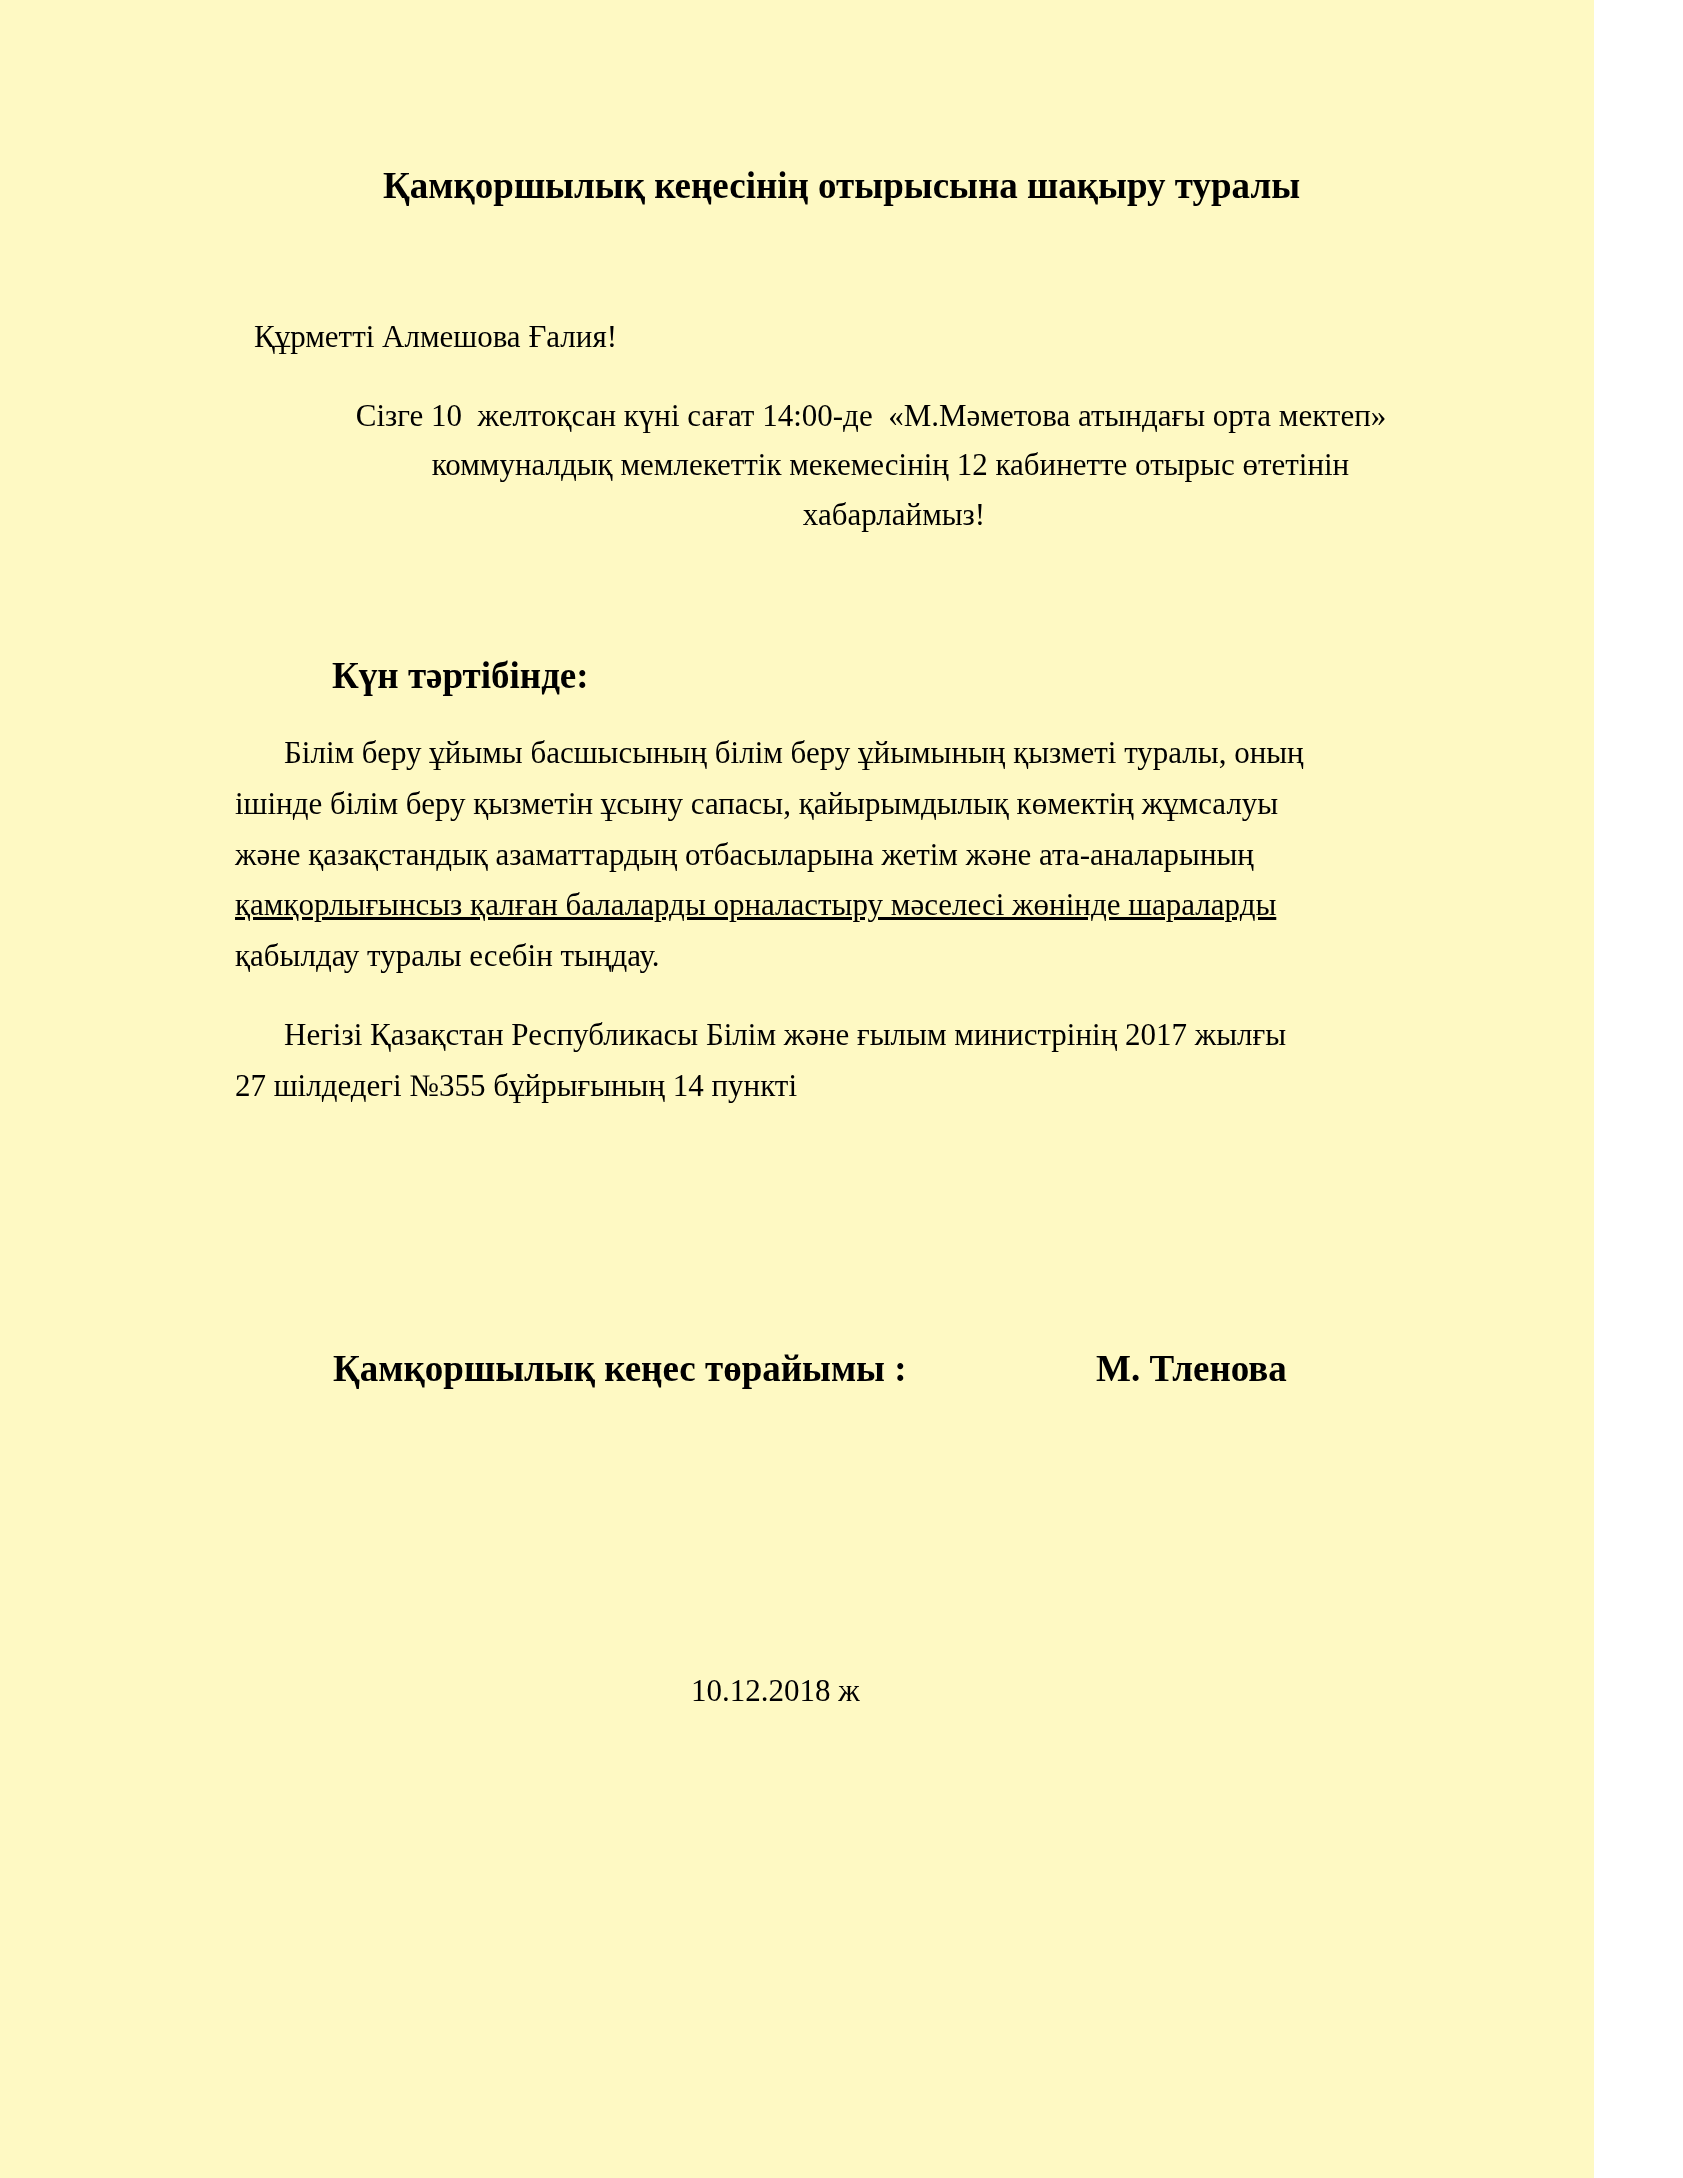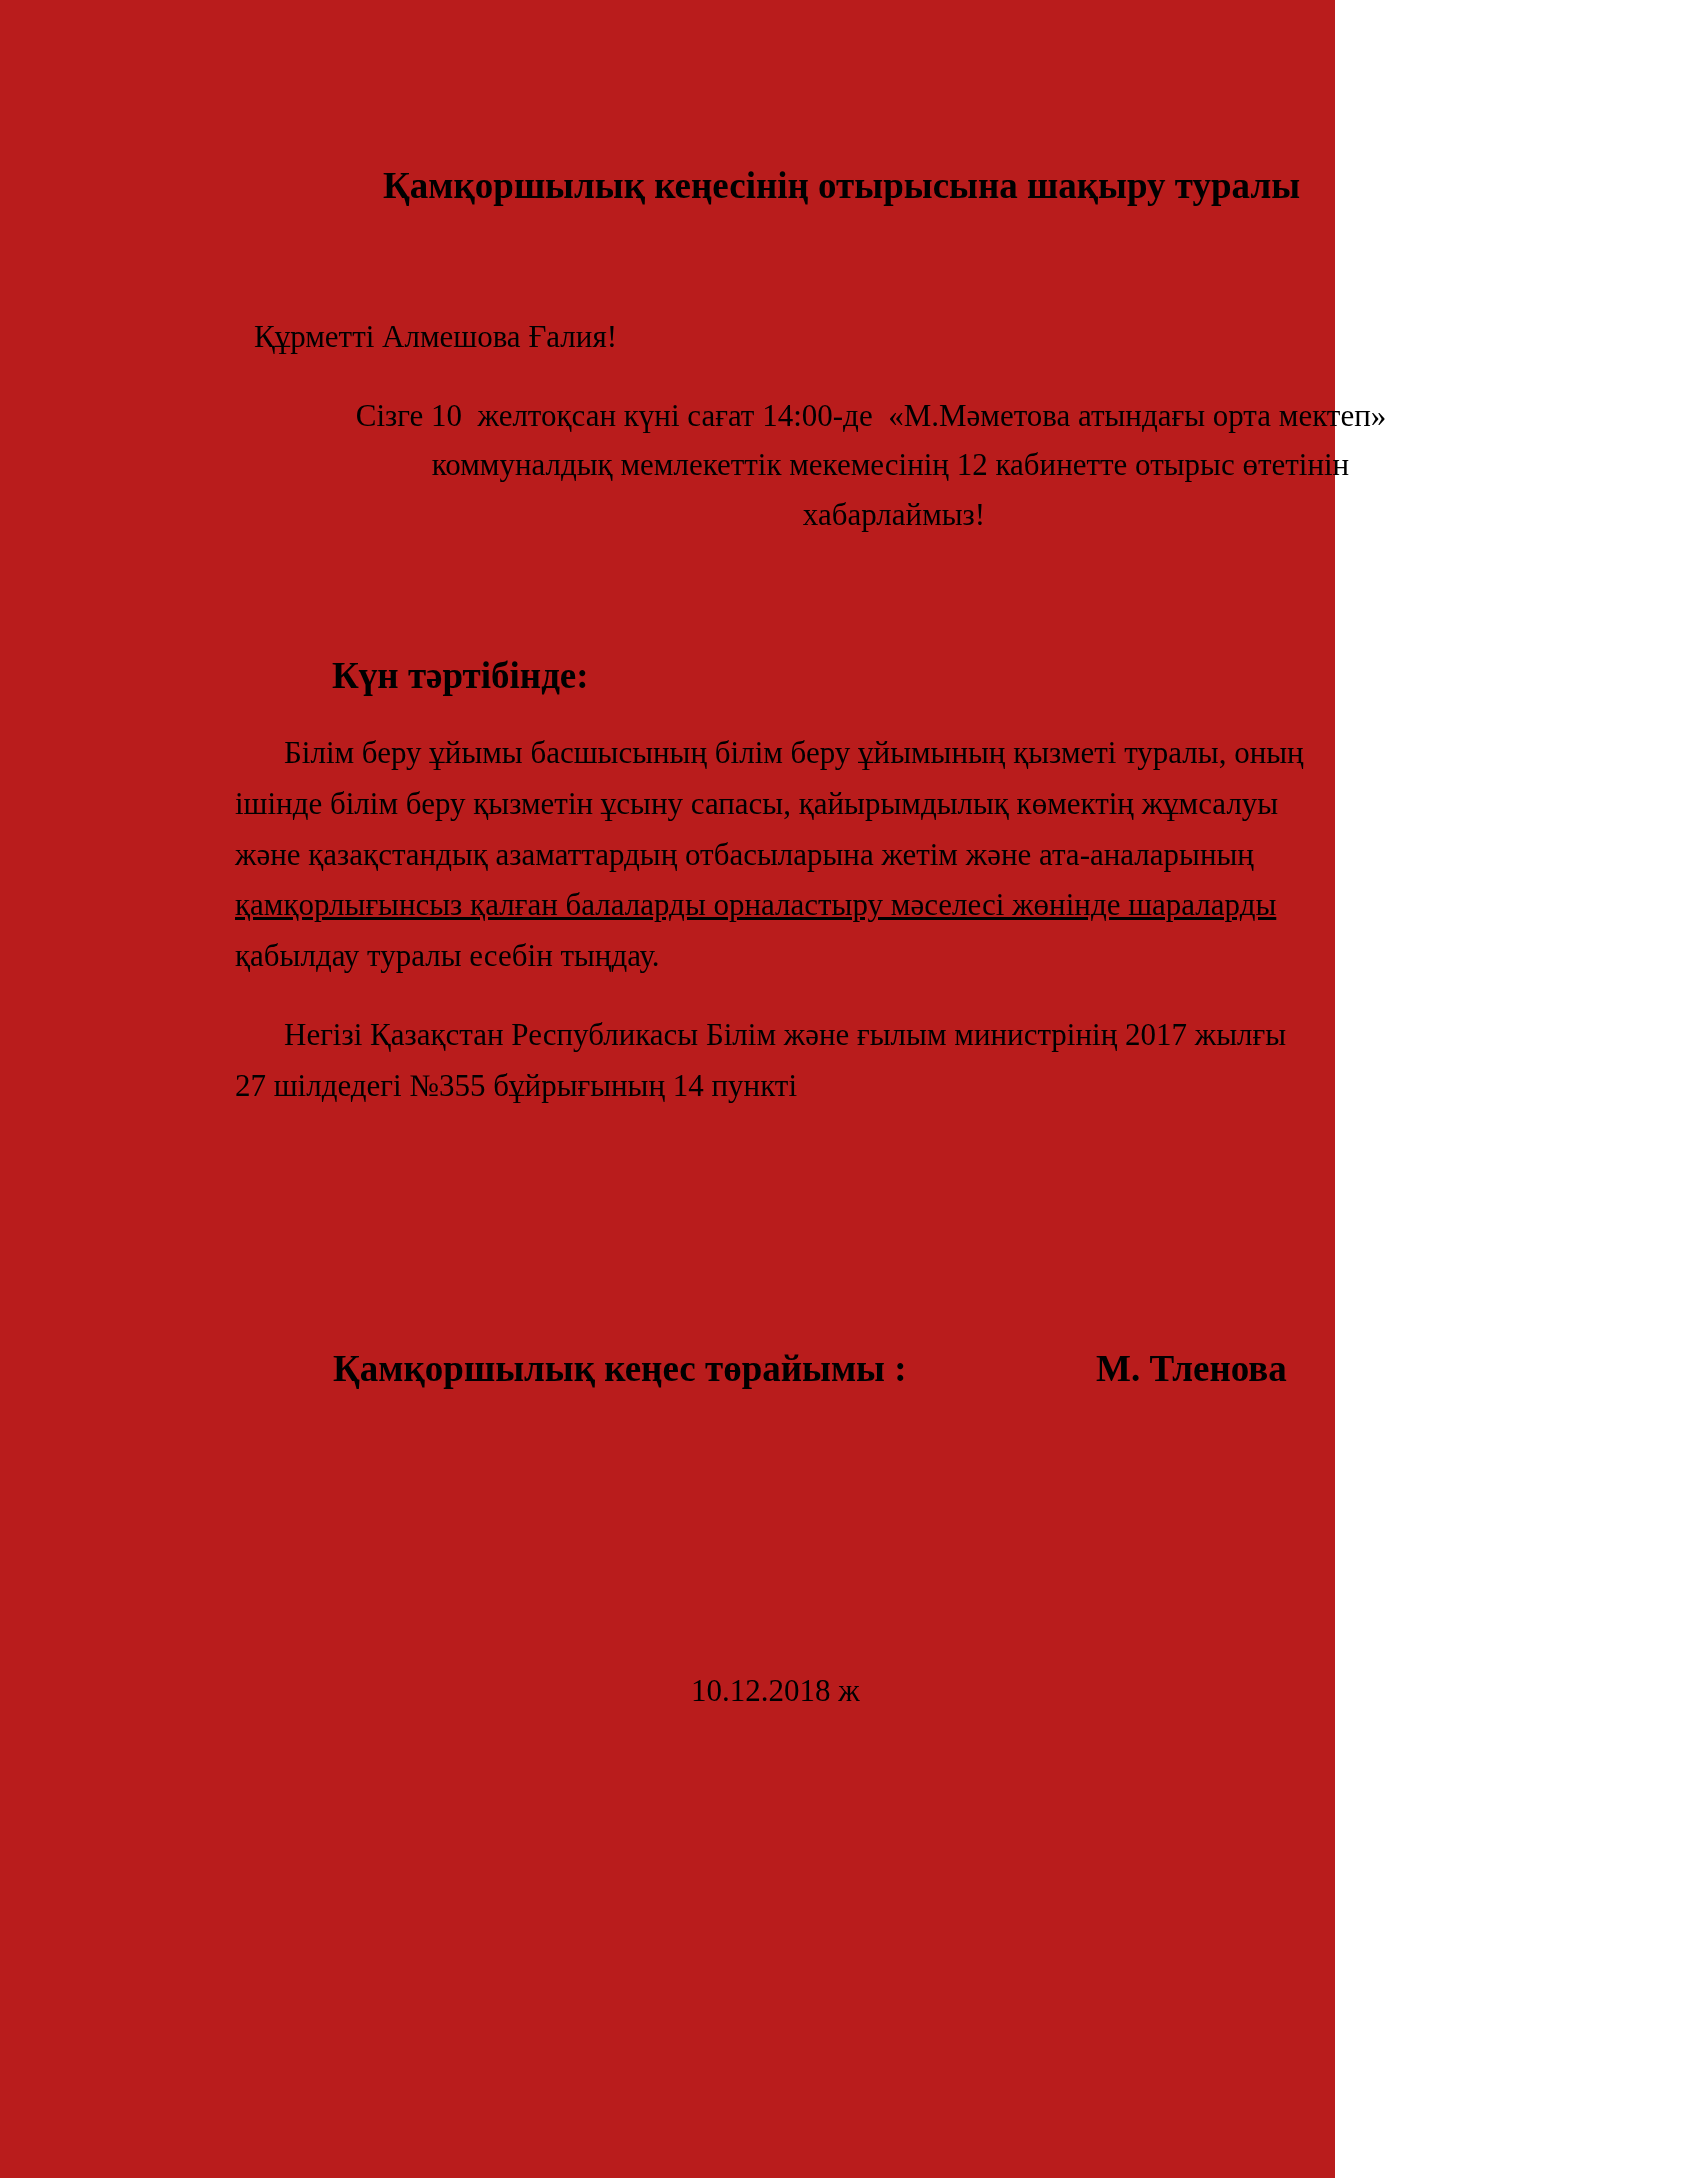--- a/index.html
+++ b/index.html
@@ -11,22 +11,22 @@
       width: 1683px;
       height: 2178px;
       position: relative;
       overflow: hidden;
       font-family: "Liberation Serif", "DejaVu Serif", serif;
       color: #000000;
     }
     .page {
       position: absolute;
       left: 0; top: 0;
-      width: 1335px; height: 2178px;
-      background: #b91c1c;
+      width: 1594px; height: 2178px;
+      background: #fef9c3;
     }
     .line {
       position: absolute;
       white-space: pre;
       font-size: 31px;
       line-height: 36px;
     }
     .bold { font-weight: bold; font-size: 37px; }
     .center { left: 0; width: 1683px; text-align: center; }
   </style>

